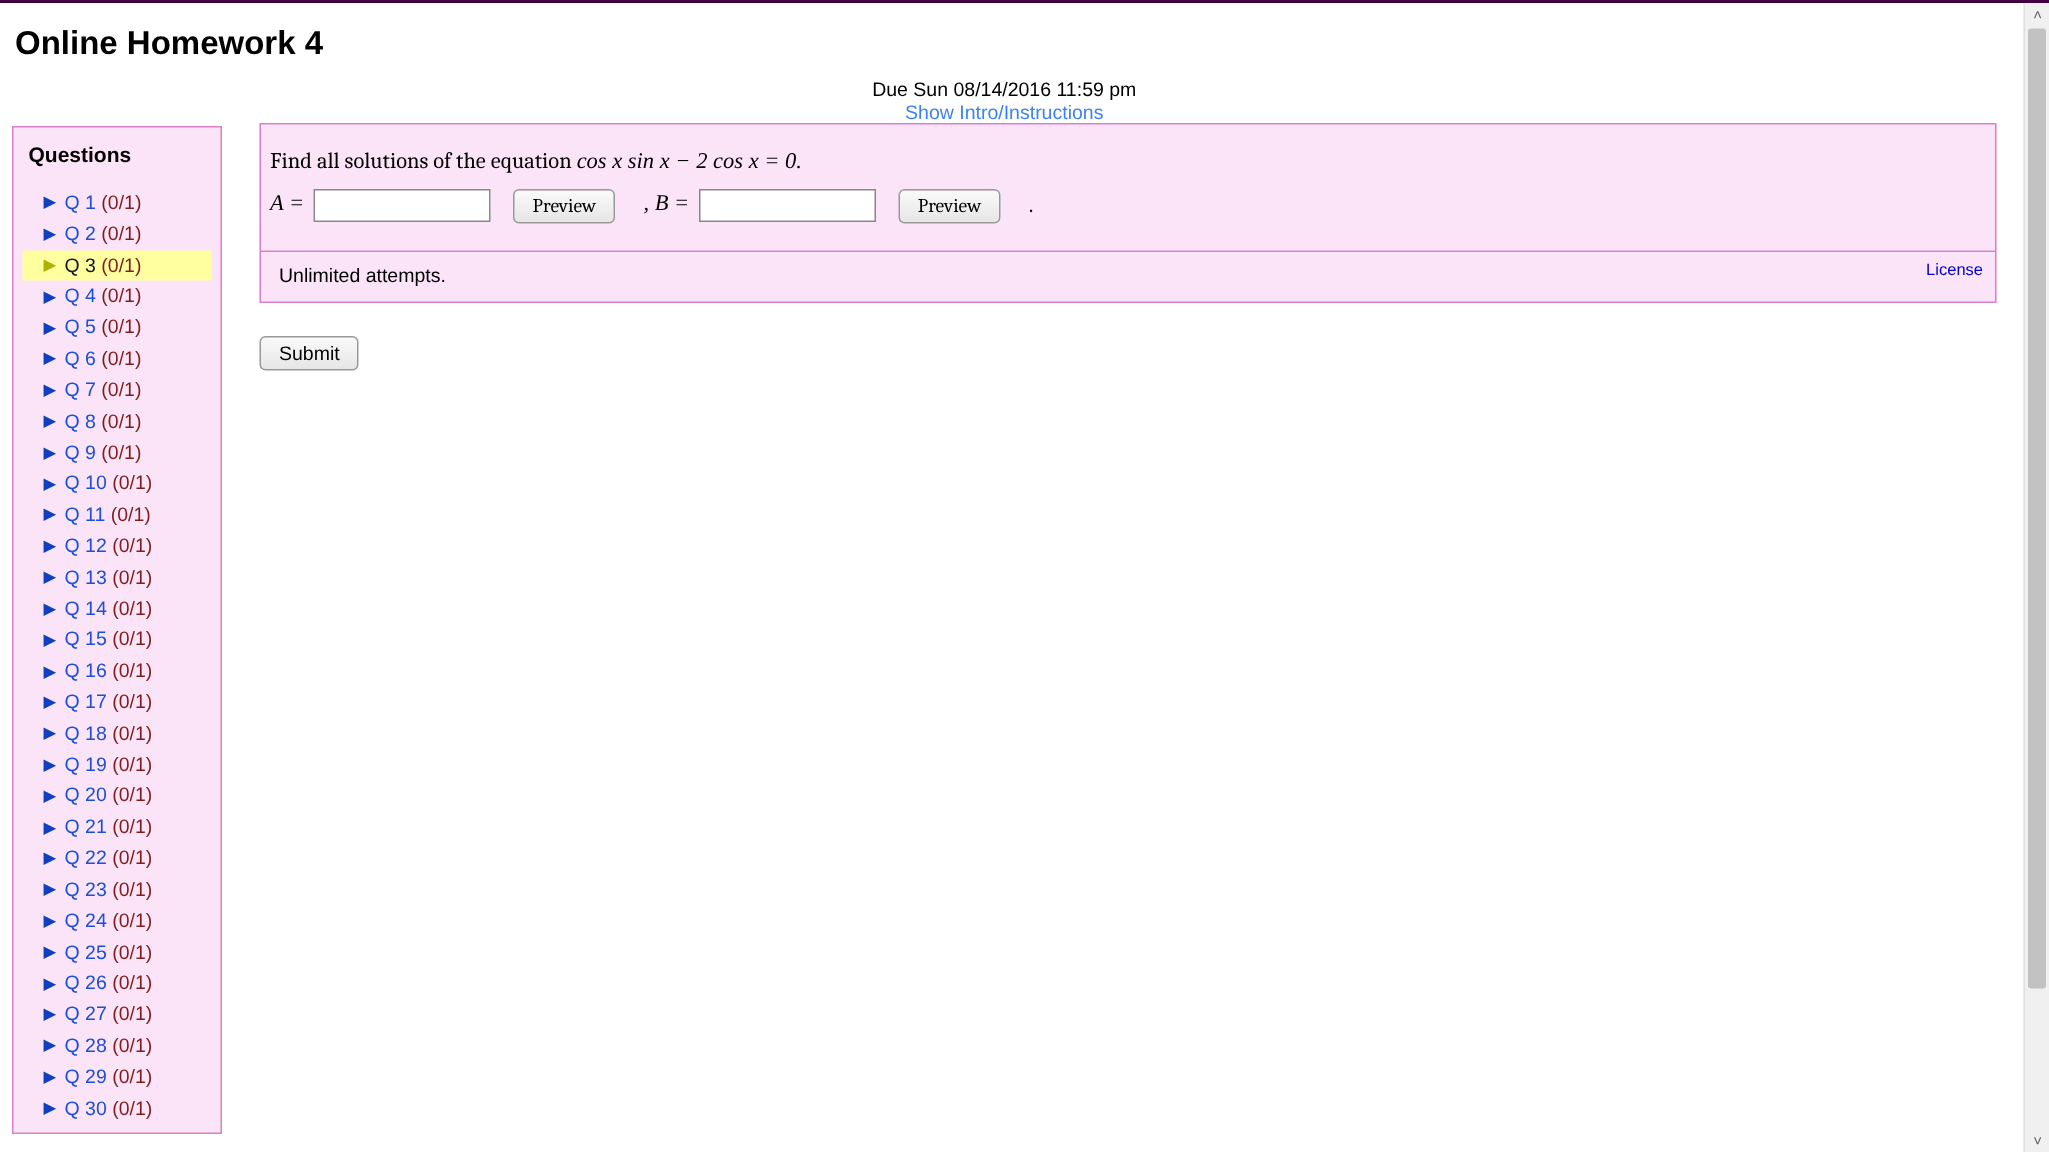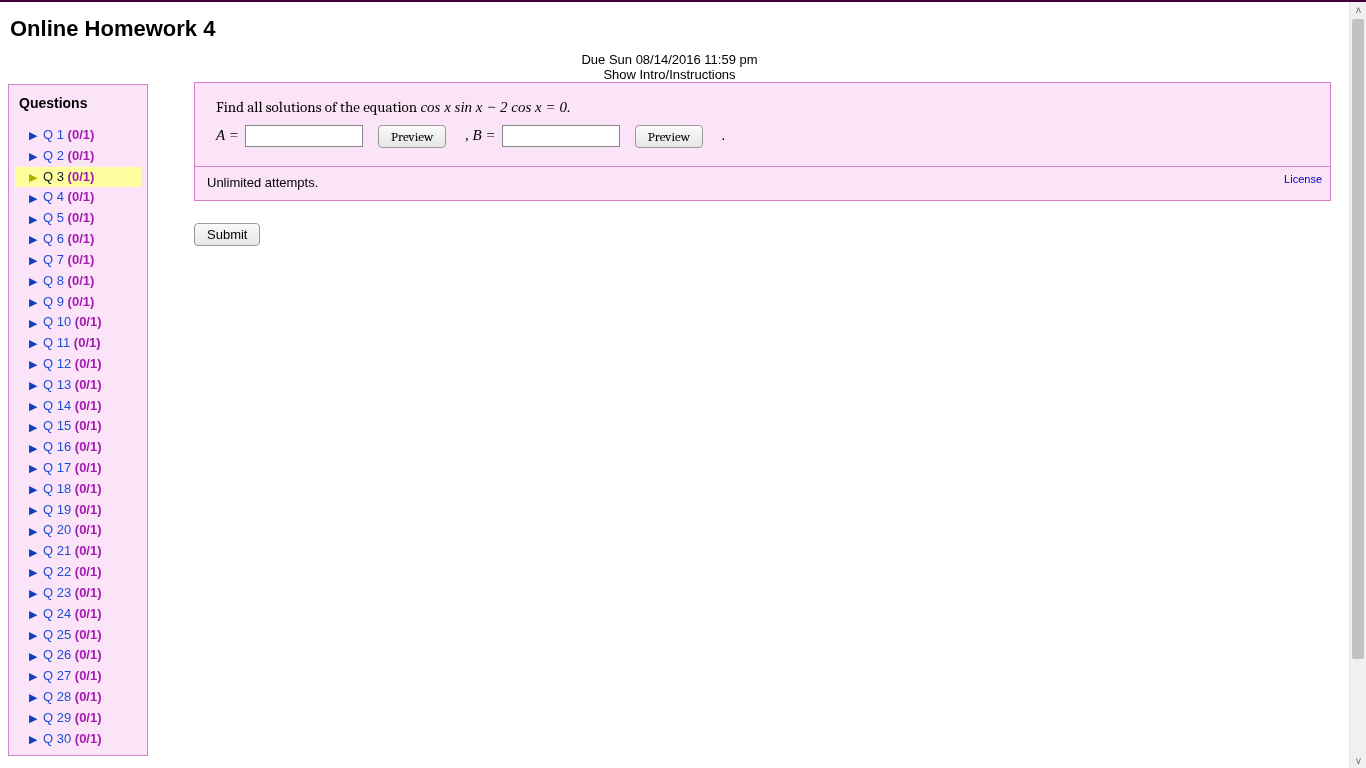--- a/index.html
+++ b/index.html
@@ -27,25 +27,25 @@
     font-size: 22px;
     font-weight: bold;
     margin: 6px 0 10px 2px;
   }
   .topright {
     text-align: center;
     margin-right: 8px;
     font-size: 13px;
   }
   .topright .due { color: #000; }
-  .topright a { color: #000000; text-decoration: none; }
+  .topright a { color: #3b82f6; text-decoration: none; }
 
   .layout {
     display: flex;
-    gap: 46px;
+    gap: 25px;
     align-items: flex-start;
     justify-content: flex-end;
   }
 
   
   .sidebar {
     width: 140px;
     background: #fce4f8;
     border: 1px solid #d980cc;
     padding: 10px 6px 6px 6px;
@@ -68,35 +68,35 @@
     width: 12px;
     color: #1040c0;
     font-size: 11px;
     vertical-align: middle;
     margin-right: 2px;
   }
   .qlist li a {
     color: #1d4ed8;
     text-decoration: none;
   }
-  .qlist li .score { color: #a21caf; font-weight: bold; }
+  .qlist li .score { color: #7f1d1d; }
   .qlist li.active {
     background: #ffffa0;
   }
   .qlist li.active .tri { color: #b0b000; }
   .qlist li.active a { color: #0f172a; }
 
   
   .main { flex: 1; margin-right: 8px; }
   .qbox {
     border: 1px solid #d980cc;
     background: #fce4f8;
   }
   .qbody {
-    padding: 14px 12px 18px 21px;
+    padding: 14px 12px 18px 6px;
     border-bottom: 1px solid #d980cc;
     font-family: "Cambria", "Georgia", serif;
     font-size: 15px;
     line-height: 1.45;
   }
   .qbody .mathvar { font-style: italic; font-family: Georgia, serif; }
   .answer-row { margin-top: 6px; display: flex; align-items: center; flex-wrap: wrap; gap: 6px; }
   .answer-row .lbl { font-style: italic; font-family: Georgia, serif; font-size: 15px; }
   .answer-row input[type="text"] {
     width: 118px; height: 22px;

